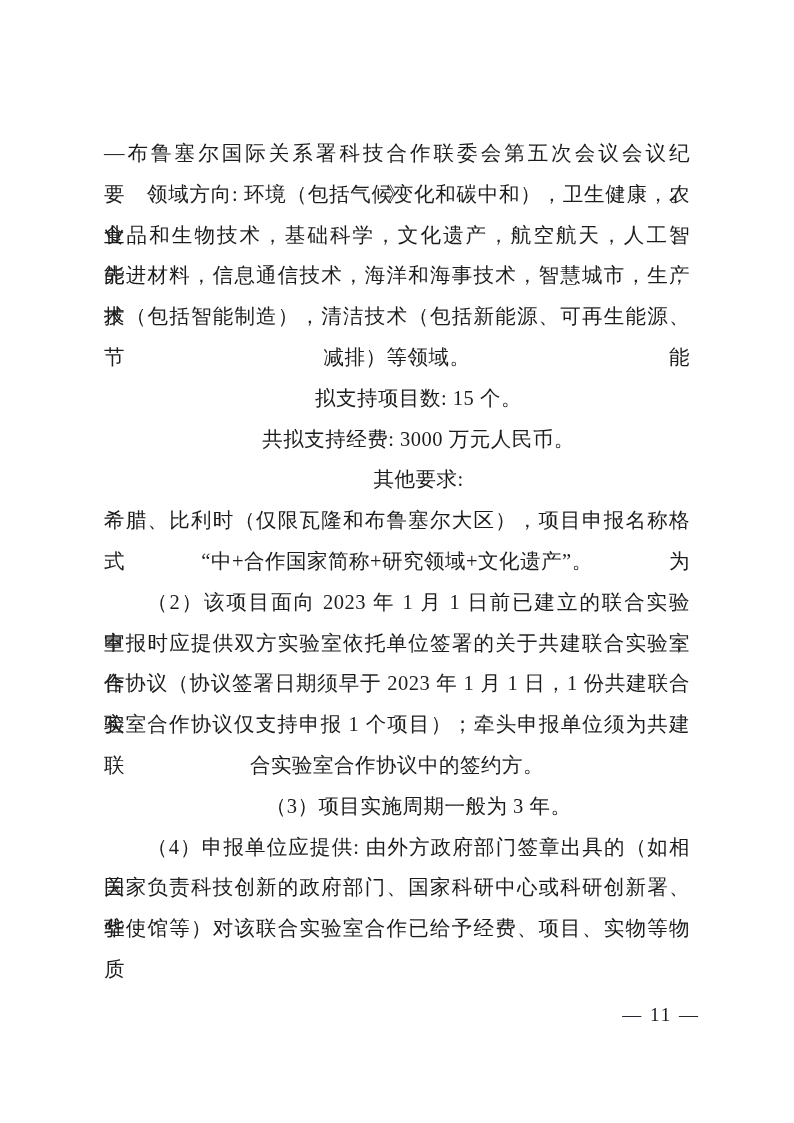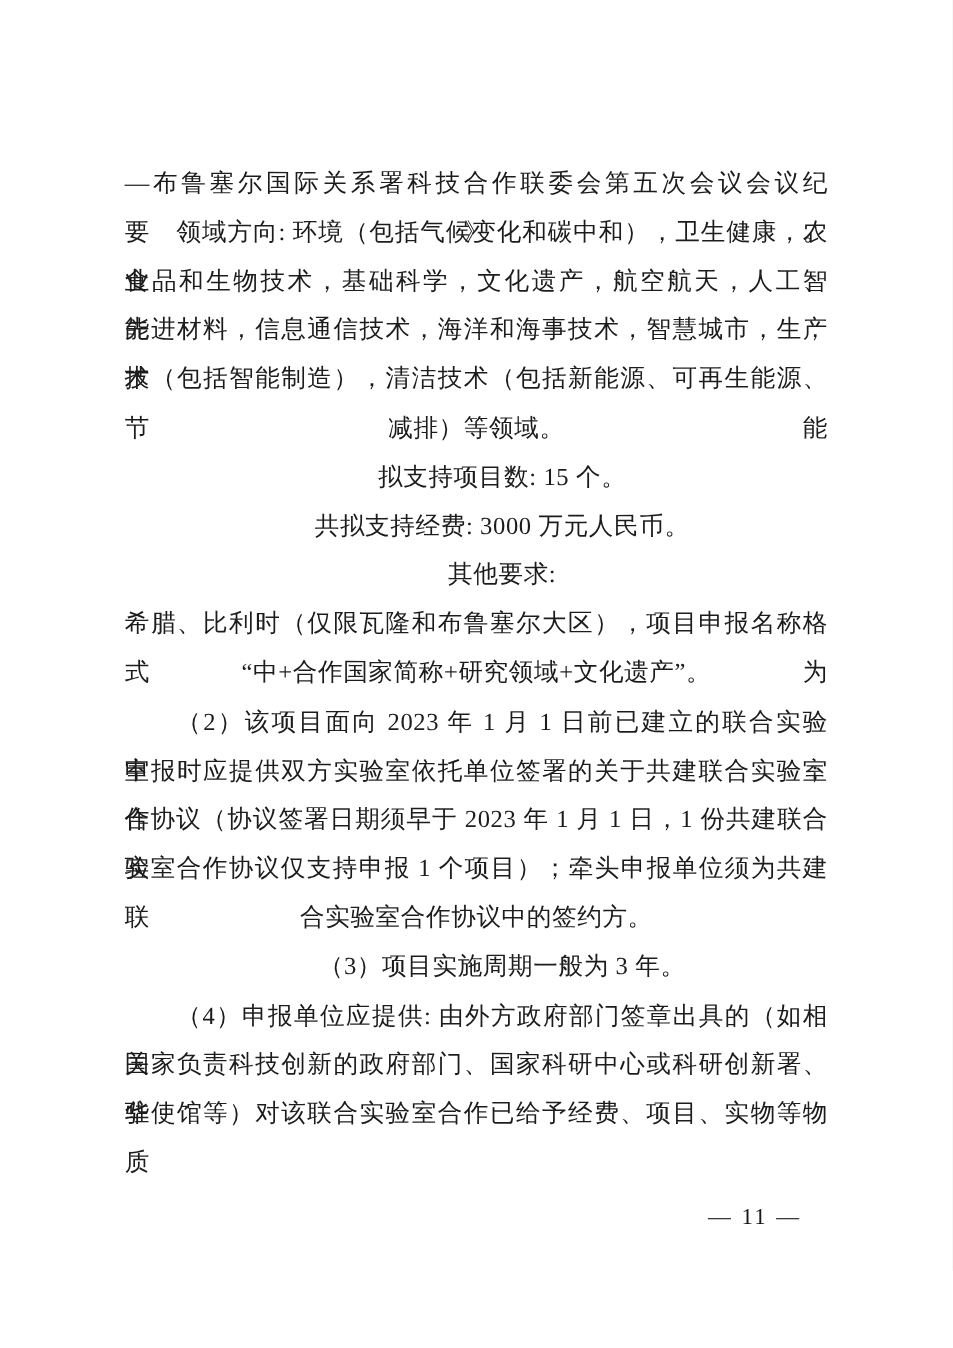--- a/index.html
+++ b/index.html
@@ -41,21 +41,21 @@
     text-indent: 43px;
   }
   .page-number {
     position: absolute;
     top: 1002px;
     left: 558px;
     width: 142px;
     height: 26px;
     line-height: 26px;
     font-size: 19px;
-    text-align: center;
+    text-align: right;
     letter-spacing: 2px;
     color: #17171f;
   }
 </style>
 </head>
 <body>
 
 <div class="page">
   <div class="content">
     <div class="line justify">—布鲁塞尔国际关系署科技合作联委会第五次会议会议纪要》。</div>

